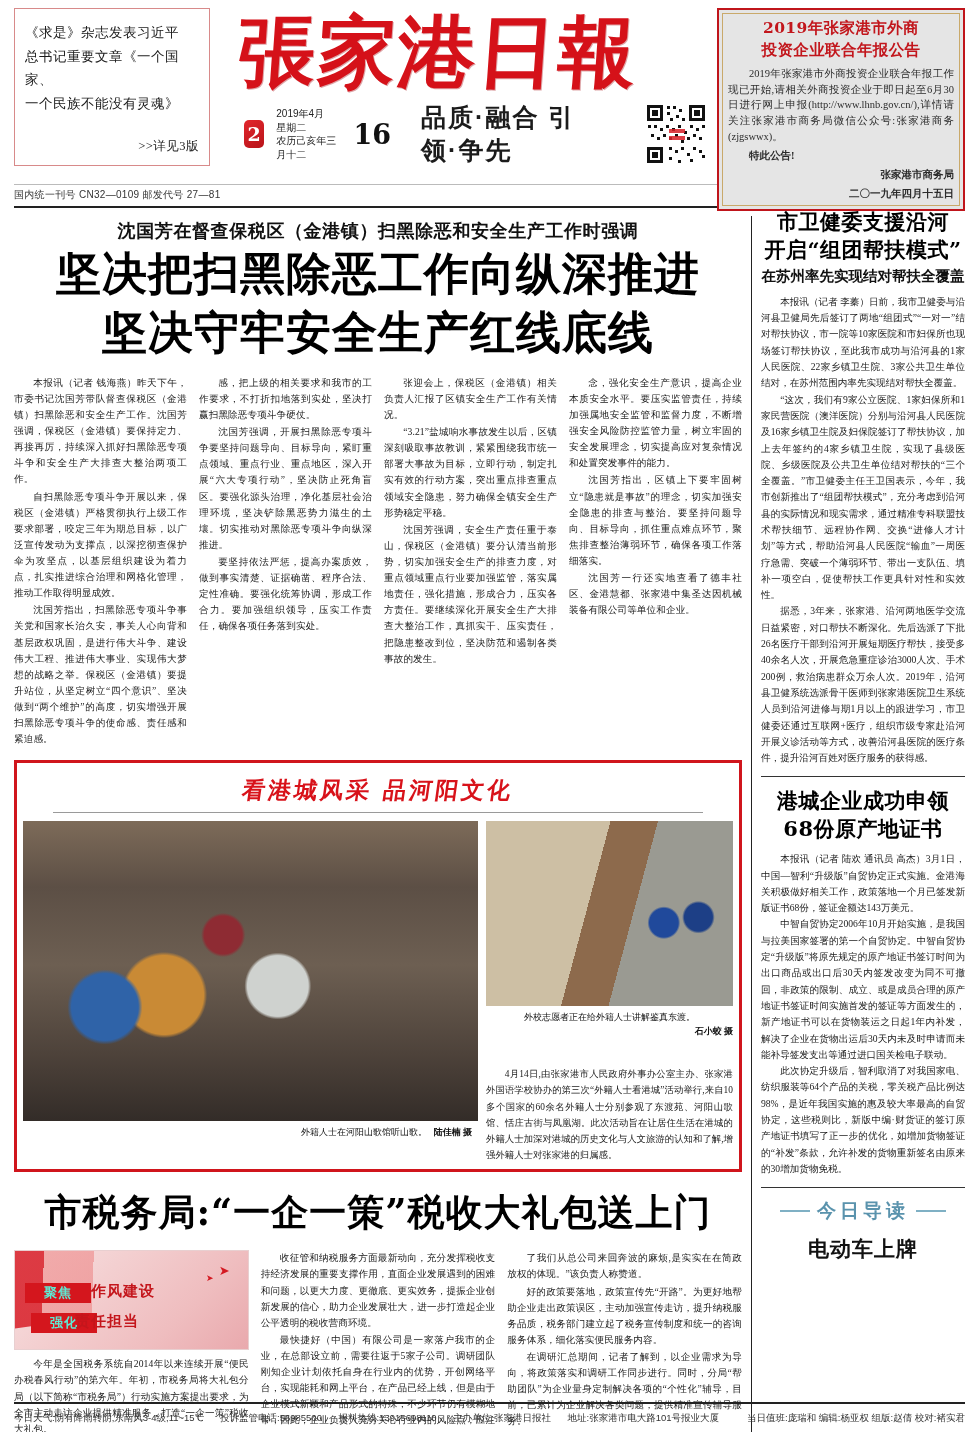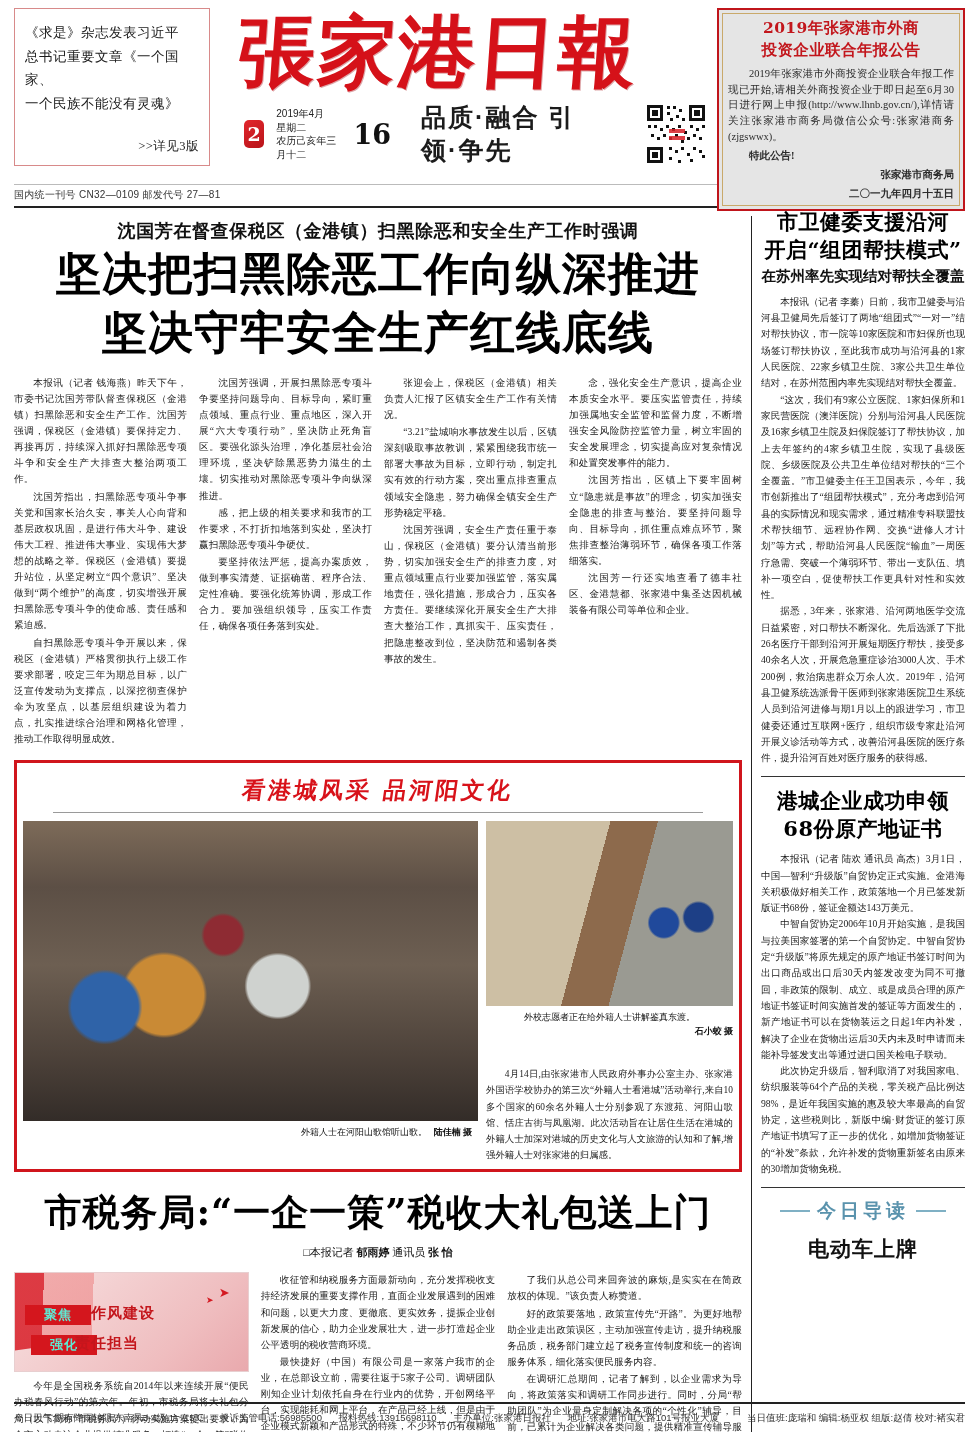--- a/index.html
+++ b/index.html
@@ -316,26 +316,26 @@
     <div class="left-zone">
 
       <div>
         <div class="kicker">沈国芳在督查保税区（金港镇）扫黑除恶和安全生产工作时强调</div>
         <div class="headline">坚决把扫黑除恶工作向纵深推进</div>
         <div class="headline">坚决守牢安全生产红线底线</div>
 
         <div class="cols4">
           <div class="col bodytext">
             <p>本报讯（记者 钱海燕）昨天下午，市委书记沈国芳带队督查保税区（金港镇）扫黑除恶和安全生产工作。沈国芳强调，保税区（金港镇）要保持定力、再接再厉，持续深入抓好扫黑除恶专项斗争和安全生产大排查大整治两项工作。</p>
+            <p>自扫黑除恶专项斗争开展以来，保税区（金港镇）严格贯彻执行上级工作要求部署，咬定三年为期总目标，以广泛宣传发动为支撑点，以深挖彻查保护伞为攻坚点，以基层组织建设为着力点，扎实推进综合治理和网格化管理，推动工作取得明显成效。</p>
             <p>沈国芳指出，扫黑除恶专项斗争事关党和国家长治久安，事关人心向背和基层政权巩固，是进行伟大斗争、建设伟大工程、推进伟大事业、实现伟大梦想的战略之举。保税区（金港镇）要提升站位，从坚定树立“四个意识”、坚决做到“两个维护”的高度，切实增强开展扫黑除恶专项斗争的使命感、责任感和紧迫感。</p>
-            <p>自扫黑除恶专项斗争开展以来，保税区（金港镇）严格贯彻执行上级工作要求部署，咬定三年为期总目标，以广泛宣传发动为支撑点，以深挖彻查保护伞为攻坚点，以基层组织建设为着力点，扎实推进综合治理和网格化管理，推动工作取得明显成效。</p>
-          </div>
-          <div class="col bodytext">
+          </div>
+          <div class="col bodytext">
+            <p>感，把上级的相关要求和我市的工作要求，不打折扣地落到实处，坚决打赢扫黑除恶专项斗争硬仗。</p>
             <p>沈国芳强调，开展扫黑除恶专项斗争要坚持问题导向、目标导向，紧盯重点领域、重点行业、重点地区，深入开展“六大专项行动”，坚决防止死角盲区。要强化源头治理，净化基层社会治理环境，坚决铲除黑恶势力滋生的土壤。切实推动对黑除恶专项斗争向纵深推进。</p>
-            <p>感，把上级的相关要求和我市的工作要求，不打折扣地落到实处，坚决打赢扫黑除恶专项斗争硬仗。</p>
             <p>要坚持依法严惩，提高办案质效，做到事实清楚、证据确凿、程序合法、定性准确。要强化统筹协调，形成工作合力。要加强组织领导，压实工作责任，确保各项任务落到实处。</p>
           </div>
           <div class="col bodytext">
             <p>张迎会上，保税区（金港镇）相关负责人汇报了区镇安全生产工作有关情况。</p>
             <p>“3.21”盐城响水事故发生以后，区镇深刻吸取事故教训，紧紧围绕我市统一部署大事故为目标，立即行动，制定扎实有效的行动方案，突出重点排查重点领域安全隐患，努力确保全镇安全生产形势稳定平稳。</p>
             <p>沈国芳强调，安全生产责任重于泰山，保税区（金港镇）要分认清当前形势，切实加强安全生产的排查力度，对重点领域重点行业要加强监管，落实属地责任，强化措施，形成合力，压实各方责任。要继续深化开展安全生产大排查大整治工作，真抓实干、压实责任，把隐患整改到位，坚决防范和遏制各类事故的发生。</p>
           </div>
           <div class="col bodytext">
             <p>念，强化安全生产意识，提高企业本质安全水平。要压实监管责任，持续加强属地安全监管和监督力度，不断增强安全风险防控监管力量，树立牢固的安全发展理念，切实提高应对复杂情况和处置突发事件的能力。</p>
             <p>沈国芳指出，区镇上下要牢固树立“隐患就是事故”的理念，切实加强安全隐患的排查与整治。要坚持问题导向、目标导向，抓住重点难点环节，聚焦排查整治薄弱环节，确保各项工作落细落实。</p>
@@ -361,26 +361,20 @@
               <div style="text-align:center">外校志愿者正在给外籍人士讲解鉴真东渡。</div>
               <div class="cap-right"><b>石小蛟 摄</b></div>
             </div>
             <div class="pf-text">4月14日,由张家港市人民政府外事办公室主办、张家港外国语学校协办的第三次“外籍人士看港城”活动举行,来自10多个国家的60余名外籍人士分别参观了东渡苑、河阳山歌馆、恬庄古街与凤凰湖。此次活动旨在让居住生活在港城的外籍人士加深对港城的历史文化与人文旅游的认知和了解,增强外籍人士对张家港的归属感。</div>
           </div>
         </div>
       </div>
 
       <div>
         <div class="tax-head">市税务局:“一企一策”税收大礼包送上门</div>
-        <div class="tax-byline">
-          <span>□本报记者</span>
-          <b>郁雨婷</b>
-          <span>通讯员</span>
-          <b>张 怡</b>
-        </div>
 
         <div class="cols3">
           <div class="col">
             <div class="tax-graphic">
               <div class="tg-wave"></div>
               <div class="tg-bird" style="right:18px;top:12px;">➤</div>
               <div class="tg-bird" style="right:34px;top:22px;font-size:9px;">➤</div>
               <div class="tg-tag" style="left:10px;top:32px;">聚焦</div>
               <div class="tg-word" style="left:76px;top:31px;">作风建设</div>
               <div class="tg-tag" style="left:16px;top:62px;">强化</div>

